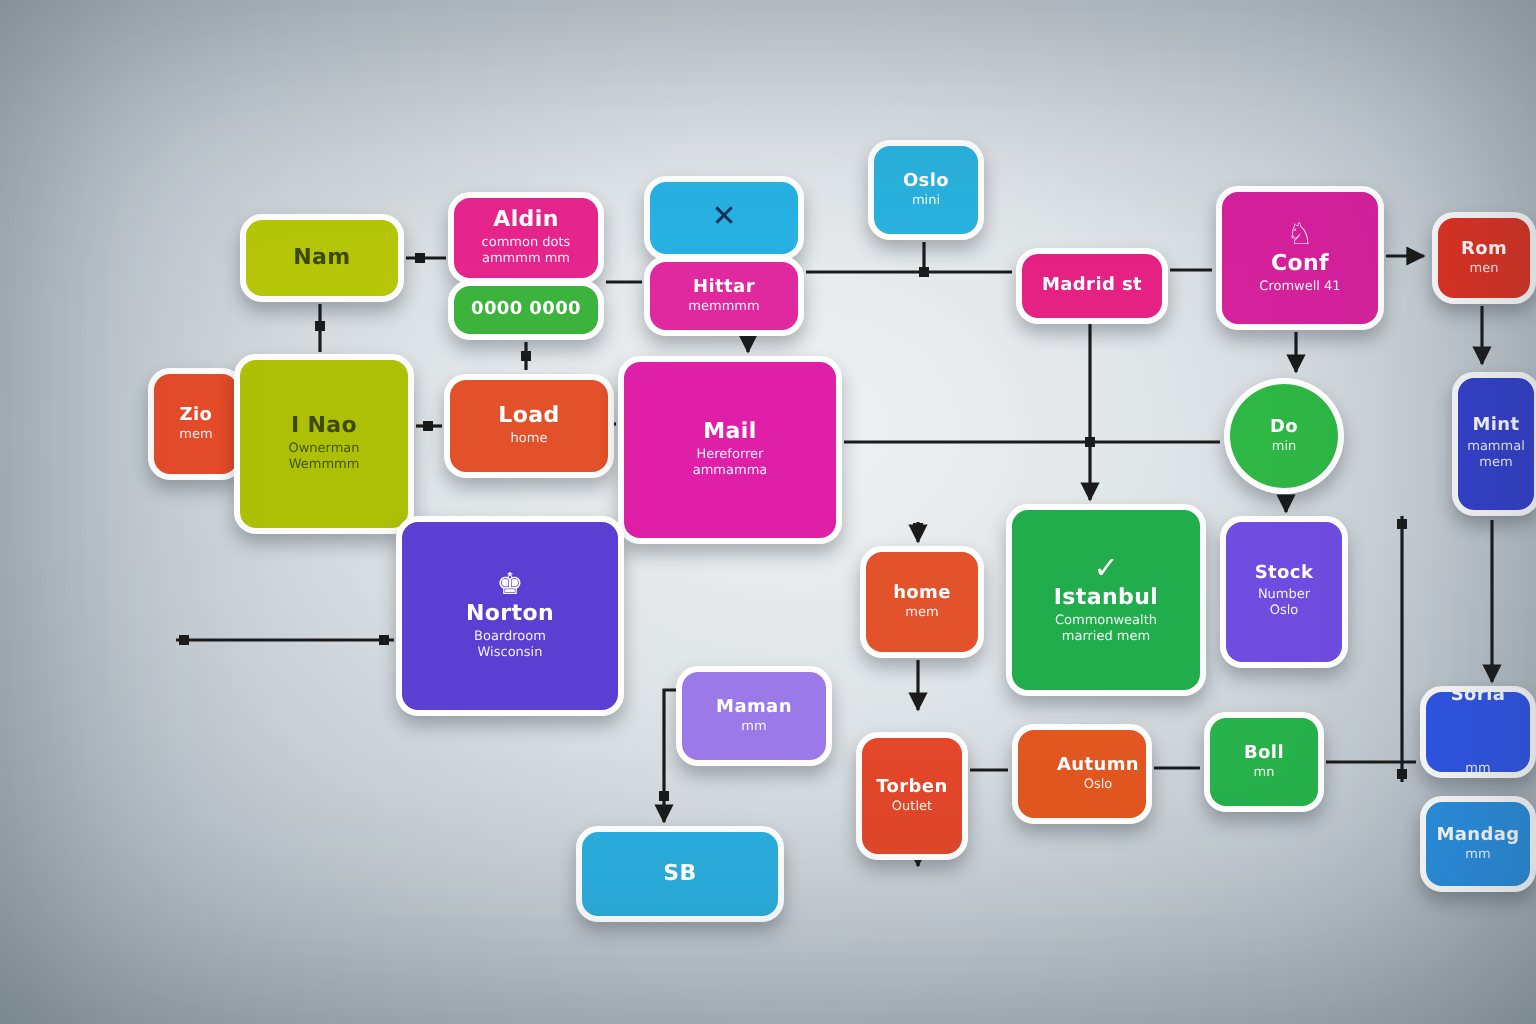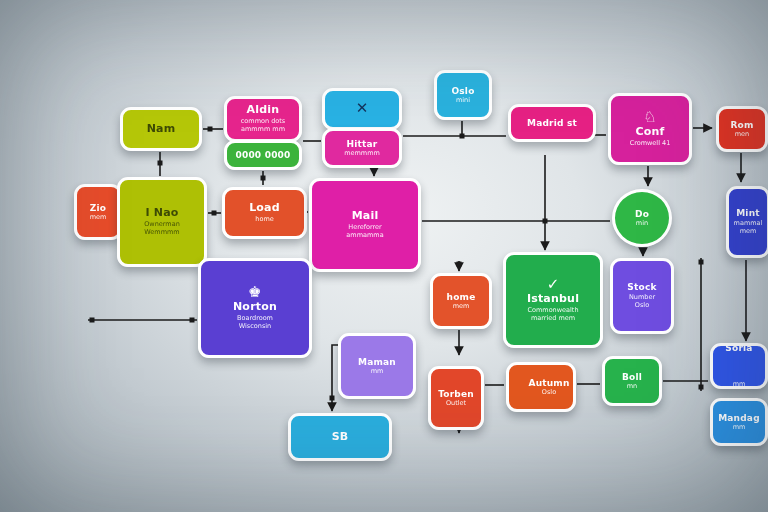--- a/index.html
+++ b/index.html
@@ -98,21 +98,21 @@
         <div class="icon">✕</div>
       </div>
       <div class="node small" style="left: 322px; top: 128px; width: 80px; height: 40px; background: linear-gradient(rgb(224, 41, 159) 0%, rgb(224, 41, 159) 100%);">
         <div class="label">Hittar</div>
         <div class="sub">memmmm</div>
       </div>
       <div class="node small" style="left: 434px; top: 70px; width: 58px; height: 50px; background: linear-gradient(rgb(42, 178, 222) 0%, rgb(42, 178, 222) 100%);">
         <div class="label">Oslo</div>
         <div class="sub">mini</div>
       </div>
-      <div class="node small" style="left: 508px; top: 104px; width: 88px; height: 38px; background: linear-gradient(rgb(230, 33, 132) 0%, rgb(230, 33, 132) 100%); justify-content: center;">
+      <div class="node small" style="left: 508px; top: 124px; width: 76px; height: 38px; background: linear-gradient(rgb(230, 33, 132) 0%, rgb(230, 33, 132) 100%); justify-content: center;">
         <div class="label">Madrid st</div>
       </div>
       <div class="node" style="left: 608px; top: 93px; width: 84px; height: 72px; background: linear-gradient(rgb(214, 33, 156) 0%, rgb(214, 33, 156) 100%);">
         <div class="icon">♘</div>
         <div class="label">Conf</div>
         <div class="sub">Cromwell 41</div>
       </div>
       <div class="node small" style="left: 716px; top: 106px; width: 52px; height: 46px; background: linear-gradient(rgb(225, 50, 34) 0%, rgb(225, 50, 34) 100%);">
         <div class="label">Rom</div>
         <div class="sub">men</div>
@@ -158,21 +158,21 @@
         <div class="icon">✓</div>
         <div class="label">Istanbul</div>
         <div class="sub">Commonwealth</div>
         <div class="sub">married mem</div>
       </div>
       <div class="node small" style="left: 610px; top: 258px; width: 64px; height: 76px; background: linear-gradient(rgb(111, 77, 224) 0%, rgb(111, 77, 224) 100%);">
         <div class="label">Stock</div>
         <div class="sub">Number</div>
         <div class="sub">Oslo</div>
       </div>
-      <div class="node small" style="left: 338px; top: 333px; width: 78px; height: 66px; background: linear-gradient(rgb(155, 121, 232) 0%, rgb(155, 121, 232) 100%);">
+      <div class="node small" style="left: 338px; top: 333px; width: 78px; height: 50px; background: linear-gradient(rgb(155, 121, 232) 0%, rgb(155, 121, 232) 100%);">
         <div class="label">Maman</div>
         <div class="sub">mm</div>
       </div>
       <div class="node small" style="left: 428px; top: 366px; width: 56px; height: 64px; background: linear-gradient(rgb(226, 71, 42) 0%, rgb(226, 71, 42) 100%);">
         <div class="label">Torben</div>
         <div class="sub">Outlet</div>
       </div>
       <div class="node small" style="left: 506px; top: 362px; width: 70px; height: 50px; background: linear-gradient(rgb(226, 87, 31) 0%, rgb(226, 87, 31) 100%); padding-left: 20px;">
         <div class="label">Autumn</div>
         <div class="sub">Oslo</div>

